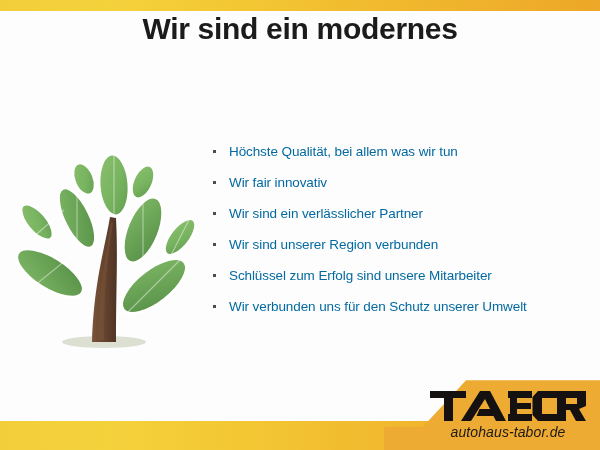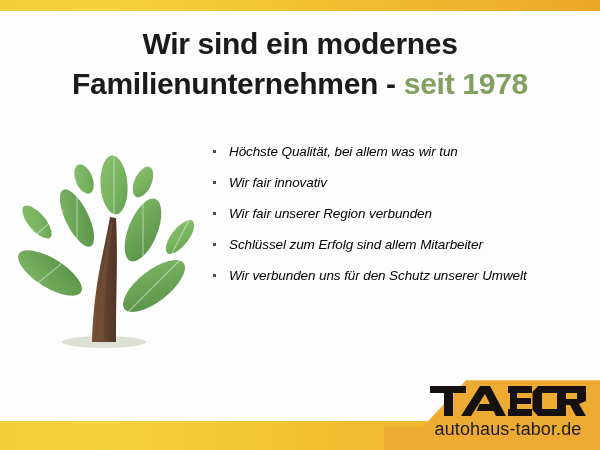--- a/index.html
+++ b/index.html
@@ -27,21 +27,21 @@
     left: 0;
     width: 600px;
     background: linear-gradient(90deg, #f2cf3a 0%, #f4d23c 18%, #f3c633 42%, #f0b52d 72%, #eda728 100%);
   }
   #bar-top    { top: 0;    height: 11px; }
   #bar-bottom { bottom: 0; height: 29px; }
 
   
   #headline {
     position: absolute;
-    top: 24px;
+    top: 9px;
     left: 0;
     width: 600px;
     text-align: center;
     font-size: 30px;
     font-weight: bold;
     line-height: 40px;
     letter-spacing: -0.3px;
     color: #1b1b1b;
   }
   #headline .l1 { display: block; }
@@ -54,23 +54,22 @@
     top: 143px;
     left: 209px;
     width: 390px;
   }
   .bullet {
     position: relative;
     padding-left: 20px;
     margin-bottom: 13px;
     font-size: 13.5px;
     line-height: 18px;
-    color: #000000;
+    color: #0369a1;
     letter-spacing: -0.1px;
-    font-style: italic;
   }
   .bullet .dot {
     position: absolute;
     left: 4px;
     top: 7px;
     width: 3px;
     height: 3px;
     background: #4a4d4f;
   }
 
@@ -100,36 +99,36 @@
   #logo-inner {
     position: absolute;
     right: 12px;
     bottom: 10px;
     width: 160px;
     text-align: center;
   }
   #logo-word { display: block; height: 34px; }
   #logo-url {
     display: block;
-    font-size: 18px;
+    font-size: 14px;
     color: #1d1a16;
     letter-spacing: 0.1px;
     margin-top: 1px;
+    font-style: italic;
   }
 </style>
 </head>
 <body>
 
 <div id="slide">
 
   <div id="bar-top" class="bar"></div>
 
   <div id="headline">
     <span class="l1">Wir sind ein modernes</span>
-    <span class="l2"><span>Familienunternehmen - </span><span class="accent">seit 1978</span></span>
   </div>
 
   <div id="tree">
     <svg viewBox="0 0 190 212" width="190" height="212" xmlns="http://www.w3.org/2000/svg">
       <defs>
         <linearGradient id="lg" x1="0" y1="0" x2="1" y2="1">
           <stop offset="0%" stop-color="#8cc06f"></stop>
           <stop offset="55%" stop-color="#78b460"></stop>
           <stop offset="100%" stop-color="#5f9a4e"></stop>
         </linearGradient>
@@ -179,23 +178,23 @@
         <path d="M12 152 L64 110"></path>
         <path d="M112 174 L172 114"></path>
       </g>
     </svg>
   </div>
 
   <div id="bullets">
     <div class="bullet"><span class="dot"></span><span>Höchste Qualität, bei allem was wir tun</span></div>
     <div class="bullet"><span class="dot"></span></div>
     <div class="bullet"><span class="dot"></span><span>Wir fair innovativ</span></div>
-    <div class="bullet"><span class="dot"></span></div>
-    <div class="bullet"><span class="dot"></span><span>Wir fair unserer Region verbunden</span></div>
-    <div class="bullet"><span class="dot"></span><span>Schlüssel zum Erfolg sind allem Mitarbeiter</span></div>
+    <div class="bullet"><span class="dot"></span><span>Wir sind ein verlässlicher Partner</span></div>
+    <div class="bullet"><span class="dot"></span><span>Wir sind unserer Region verbunden</span></div>
+    <div class="bullet"><span class="dot"></span><span>Schlüssel zum Erfolg sind unsere Mitarbeiter</span></div>
     <div class="bullet"><span class="dot"></span><span>Wir verbunden uns für den Schutz unserer Umwelt</span></div>
   </div>
 
   <div id="bar-bottom" class="bar"></div>
 
   <div id="logo-panel">
     <div id="logo-shape"></div>
     <div id="logo-inner">
       <span id="logo-word">
         <svg viewBox="0 0 160 34" width="160" height="34" xmlns="http://www.w3.org/2000/svg" aria-hidden="true">

